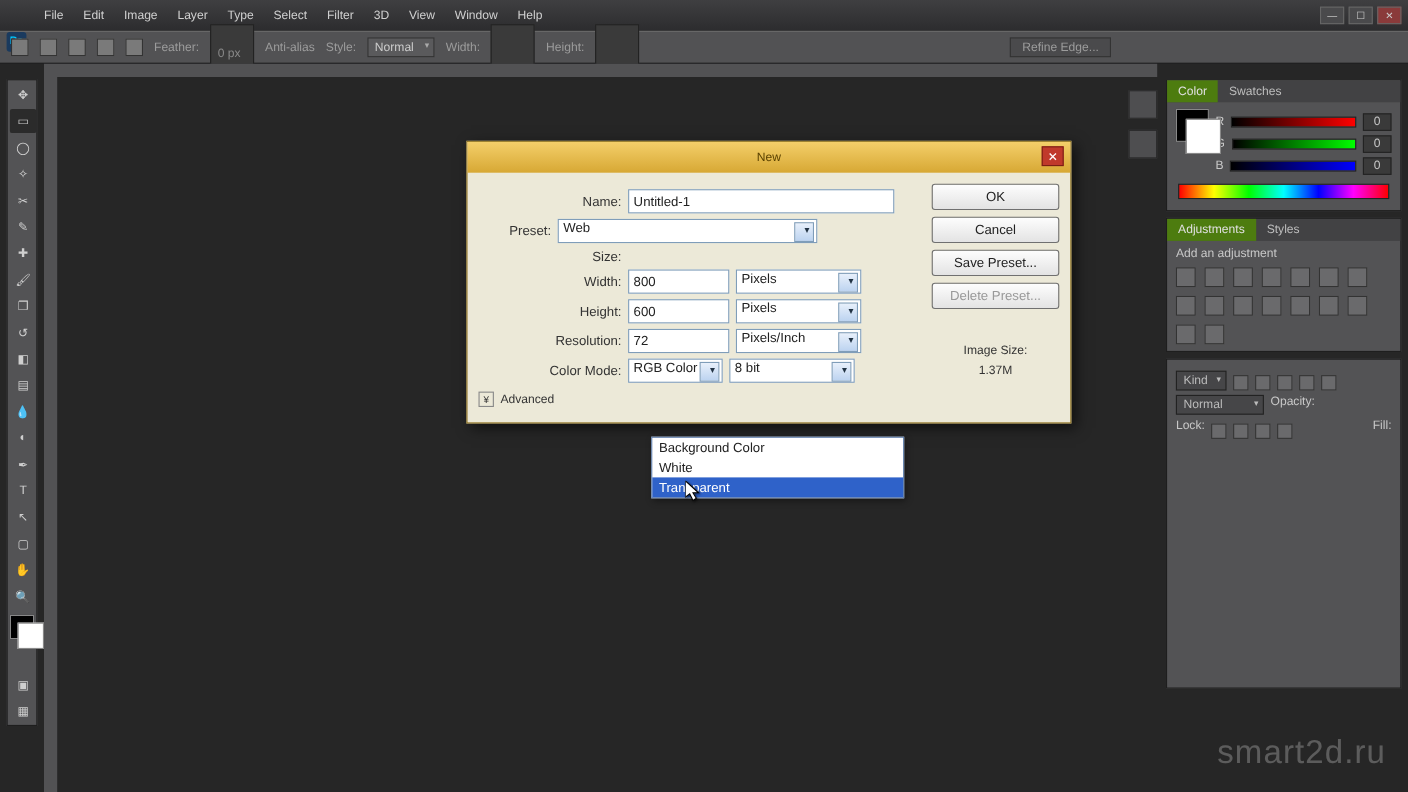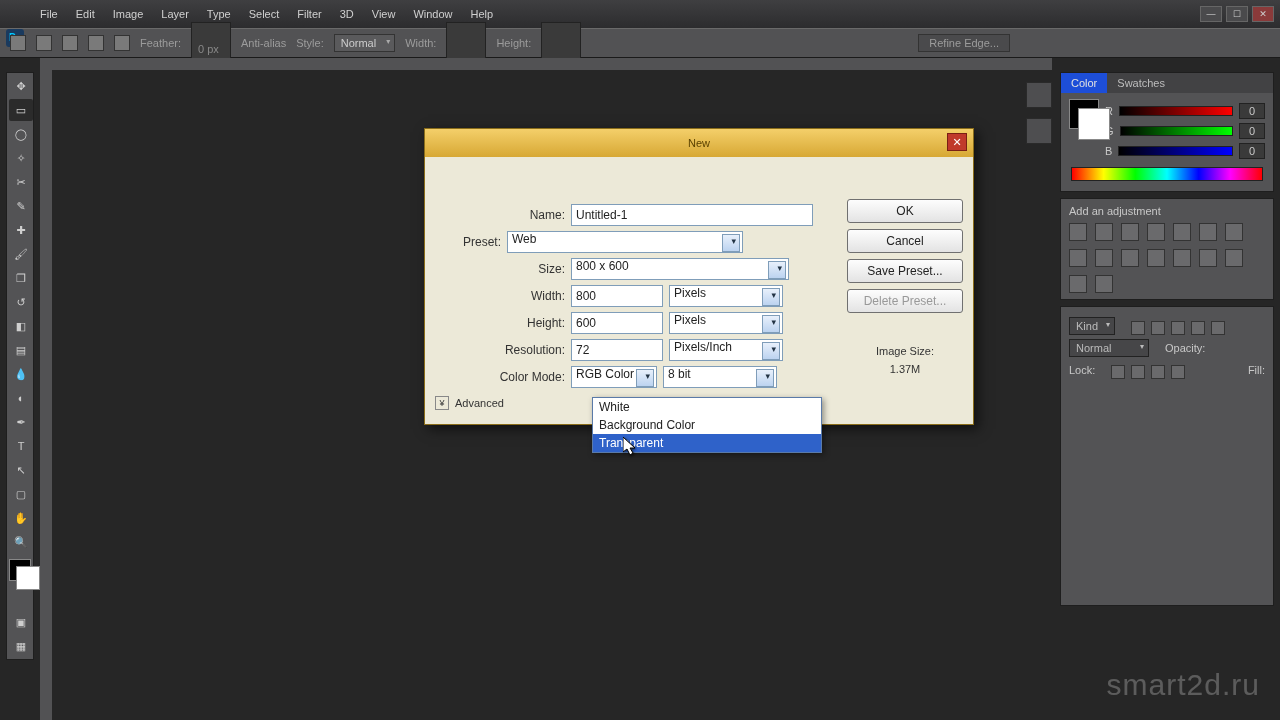--- a/index.html
+++ b/index.html
@@ -35,43 +35,43 @@
 .toolbox .swatch { width:22px;height:22px;background:#000;border:1px solid #888; margin-top:4px; position:relative;}
 .toolbox .swatch:after{content:"";position:absolute;left:6px;top:6px;width:22px;height:22px;background:#fff;border:1px solid #888;}
 
 
 .rpanels { position:absolute; right:6px; top:72px; width:214px; display:flex; flex-direction:column; gap:6px; }
 .dock { position:absolute; right:224px; top:82px; width:30px; display:flex;flex-direction:column;gap:10px;}
 .dock div{width:26px;height:26px;background:#4e4e50;border:1px solid #2a2a2a;}
 .panel { background:#535355; border:1px solid #1e1e1e; }
 .panel .tabs { display:flex; background:#424244; }
 .panel .tabs span { padding:4px 10px; color:#bdbdbd; }
-.panel .tabs span.act { background:#1d4ed8; color:#e0e0e0; }
+.panel .tabs span.act { background:#4d7c0f; color:#e0e0e0; }
 .panel .body { padding:6px 8px; color:#c8c8c8; }
 .slider-row { display:flex; align-items:center; gap:6px; margin:4px 0; }
 .slider-row .track { flex:1; height:10px; background:linear-gradient(90deg,#000,#f00); border:1px solid #222;}
 .slider-row.g .track{background:linear-gradient(90deg,#000,#0f0);}
 .slider-row.b .track{background:linear-gradient(90deg,#000,#00f);}
 .slider-row .val { width:26px; background:#3a3a3a; border:1px solid #222; text-align:center; padding:1px 0;}
 .hue { height:14px; background:linear-gradient(90deg,#f00,#ff0,#0f0,#0ff,#00f,#f0f,#f00); margin:4px 2px; border:1px solid #222;}
 .fgbg { width:30px;height:30px;background:#000;border:1px solid #888;position:relative;margin-right:6px;}
 .fgbg:after{content:"";position:absolute;left:8px;top:8px;width:30px;height:30px;background:#fff;border:1px solid #888;}
 .adj-icons { display:flex; flex-wrap:wrap; gap:8px; margin-top:6px;}
 .adj-icons i{width:18px;height:18px;background:#6a6a6c;border:1px solid #333;display:block;}
-.layers-ctrl { display:flex; gap:16px; align-items:center; margin:4px 0; }
+.layers-ctrl { display:flex; gap:6px; margin:4px 0; }
 .layers-ctrl .dd{background:#464648;border:1px solid #222;padding:2px 16px 2px 6px;position:relative;color:#bbb;}
 .layers-ctrl .dd:after{content:"▾";position:absolute;right:4px;top:2px;font-size:8px;}
 .mini-icons{display:flex;gap:6px;margin-top:4px;}
 .mini-icons i{width:14px;height:14px;background:#6a6a6c;border:1px solid #333;}
 
 
 .dialog { position:absolute; left:424px; top:128px; width:550px; background:#ece9d8; border:1px solid #8a6d1a; box-shadow:4px 4px 12px rgba(0,0,0,.6); }
 .dialog .dtitle { height:28px; background:linear-gradient(#f4cf6a,#d7a834); display:flex; align-items:center; justify-content:center; color:#5b4200; font-size:13px; position:relative;}
 .dialog .dtitle .x { position:absolute; right:6px; top:4px; width:20px;height:18px;background:#c0392b;color:#fff;display:flex;align-items:center;justify-content:center;font-size:11px;border:1px solid #7a1f14;}
-.dialog .dbody { display:flex; padding:10px 10px 14px; gap:0;margin-top:32px; }
+.dialog .dbody { display:flex; padding:10px 10px 14px; gap:0; }
 .form { flex:1; }
 .row { display:flex; align-items:center; margin:5px 0; gap:6px; }
 .row .lab { width:130px; text-align:right; color:#333; font-size:12px;}
 .row input.txt, .row .sel { height:22px; border:1px solid #7f9db9; background:#fff; padding:0 4px; font-size:12px; color:#222;}
 .row input.txt { }
 .row .sel { position:relative; padding-right:18px;}
 .row .sel:after{content:"";position:absolute;right:2px;top:2px;width:16px;height:16px;background:linear-gradient(#e8f0fb,#bcd3f0);border:1px solid #7f9db9;}
 .row .sel:before{content:"▾";position:absolute;right:6px;top:4px;font-size:9px;color:#234;z-index:2;}
 .adv { margin-top:8px; display:flex; align-items:center; gap:6px; color:#333; font-size:12px;}
 .adv .chev{width:14px;height:14px;border:1px solid #888;display:flex;align-items:center;justify-content:center;font-size:9px;}
@@ -202,20 +202,24 @@
               <div class="track"></div>
               <div class="val">0</div>
             </div>
         </div>
       </div>
       <div class="hue"></div>
     </div>
   </div>
 
   <div class="panel">
+    <div class="tabs">
+      <span class="act">Adjustments</span>
+      <span>Styles</span>
+    </div>
     <div class="body">
       <div>Add an adjustment</div>
       <div class="adj-icons">
         <i></i>
           <i></i>
           <i></i>
           <i></i>
           <i></i>
           <i></i>
         <i></i>
@@ -273,21 +277,20 @@
       <div class="row">
         <div class="lab">Name:</div>
         <input class="txt" style="width: 242px;" value="Untitled-1">
       </div>
       <div class="row">
         <div class="lab" style="width:66px">Preset:</div>
         <div class="sel" style="width:236px">Web</div>
       </div>
       <div class="row">
         <div class="lab">Size:</div>
-        <div class="sel" style="width:218px">800 x 600</div>
       </div>
       <div class="row">
         <div class="lab">Width:</div>
         <input class="txt" style="width: 92px;" value="800">
         <div class="sel" style="width:114px">Pixels</div>
       </div>
       <div class="row">
         <div class="lab">Height:</div>
         <input class="txt" style="width: 92px;" value="600">
         <div class="sel" style="width:114px">Pixels</div>
@@ -315,22 +318,22 @@
       <div class="isize">
         <div>Image Size:</div>
         <div class="v">1.37M</div>
       </div>
     </div>
   </div>
 </div>
 
 
 <div class="ddlist">
+  <div>Background Color</div>
   <div>White</div>
-  <div>Background Color</div>
   <div class="hl">Transparent</div>
 </div>
 
 
 <div class="cursor">
   <svg width="16" height="20">
       <polygon points="0,0 0,15 4,12 7,18 10,16 7,11 12,11" fill="#fff" stroke="#000" stroke-width="1"></polygon>
     </svg>
 </div>
 

